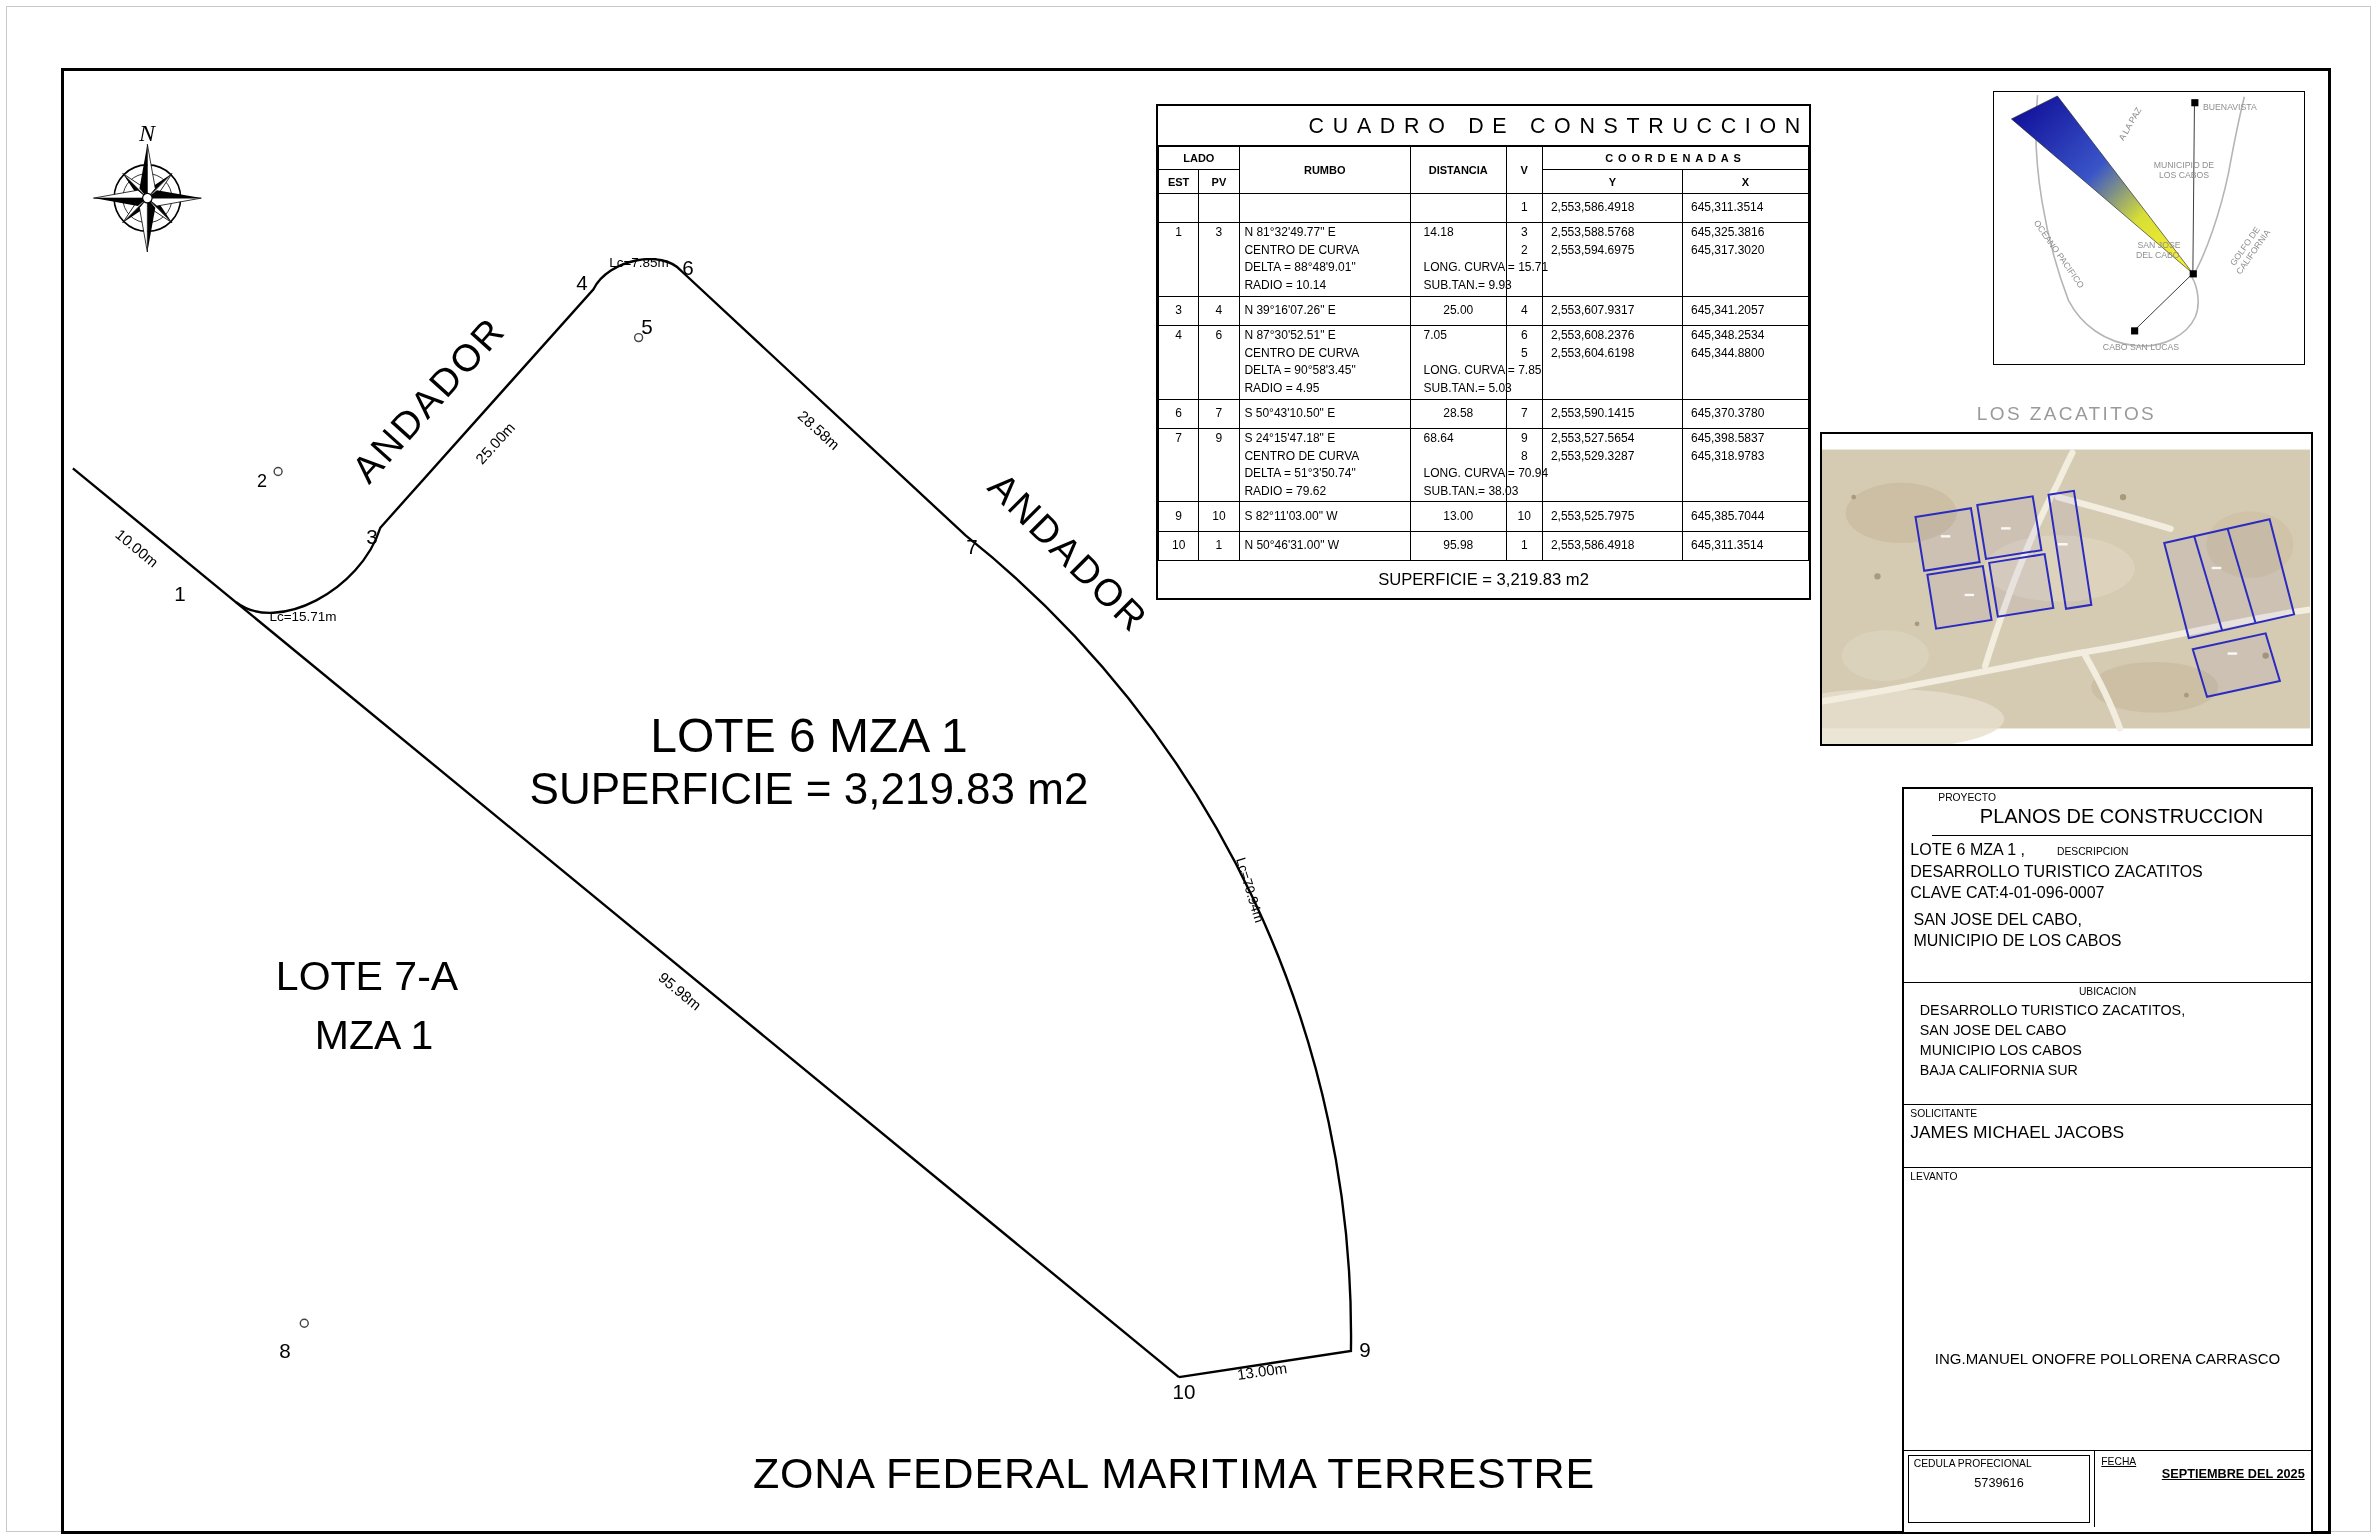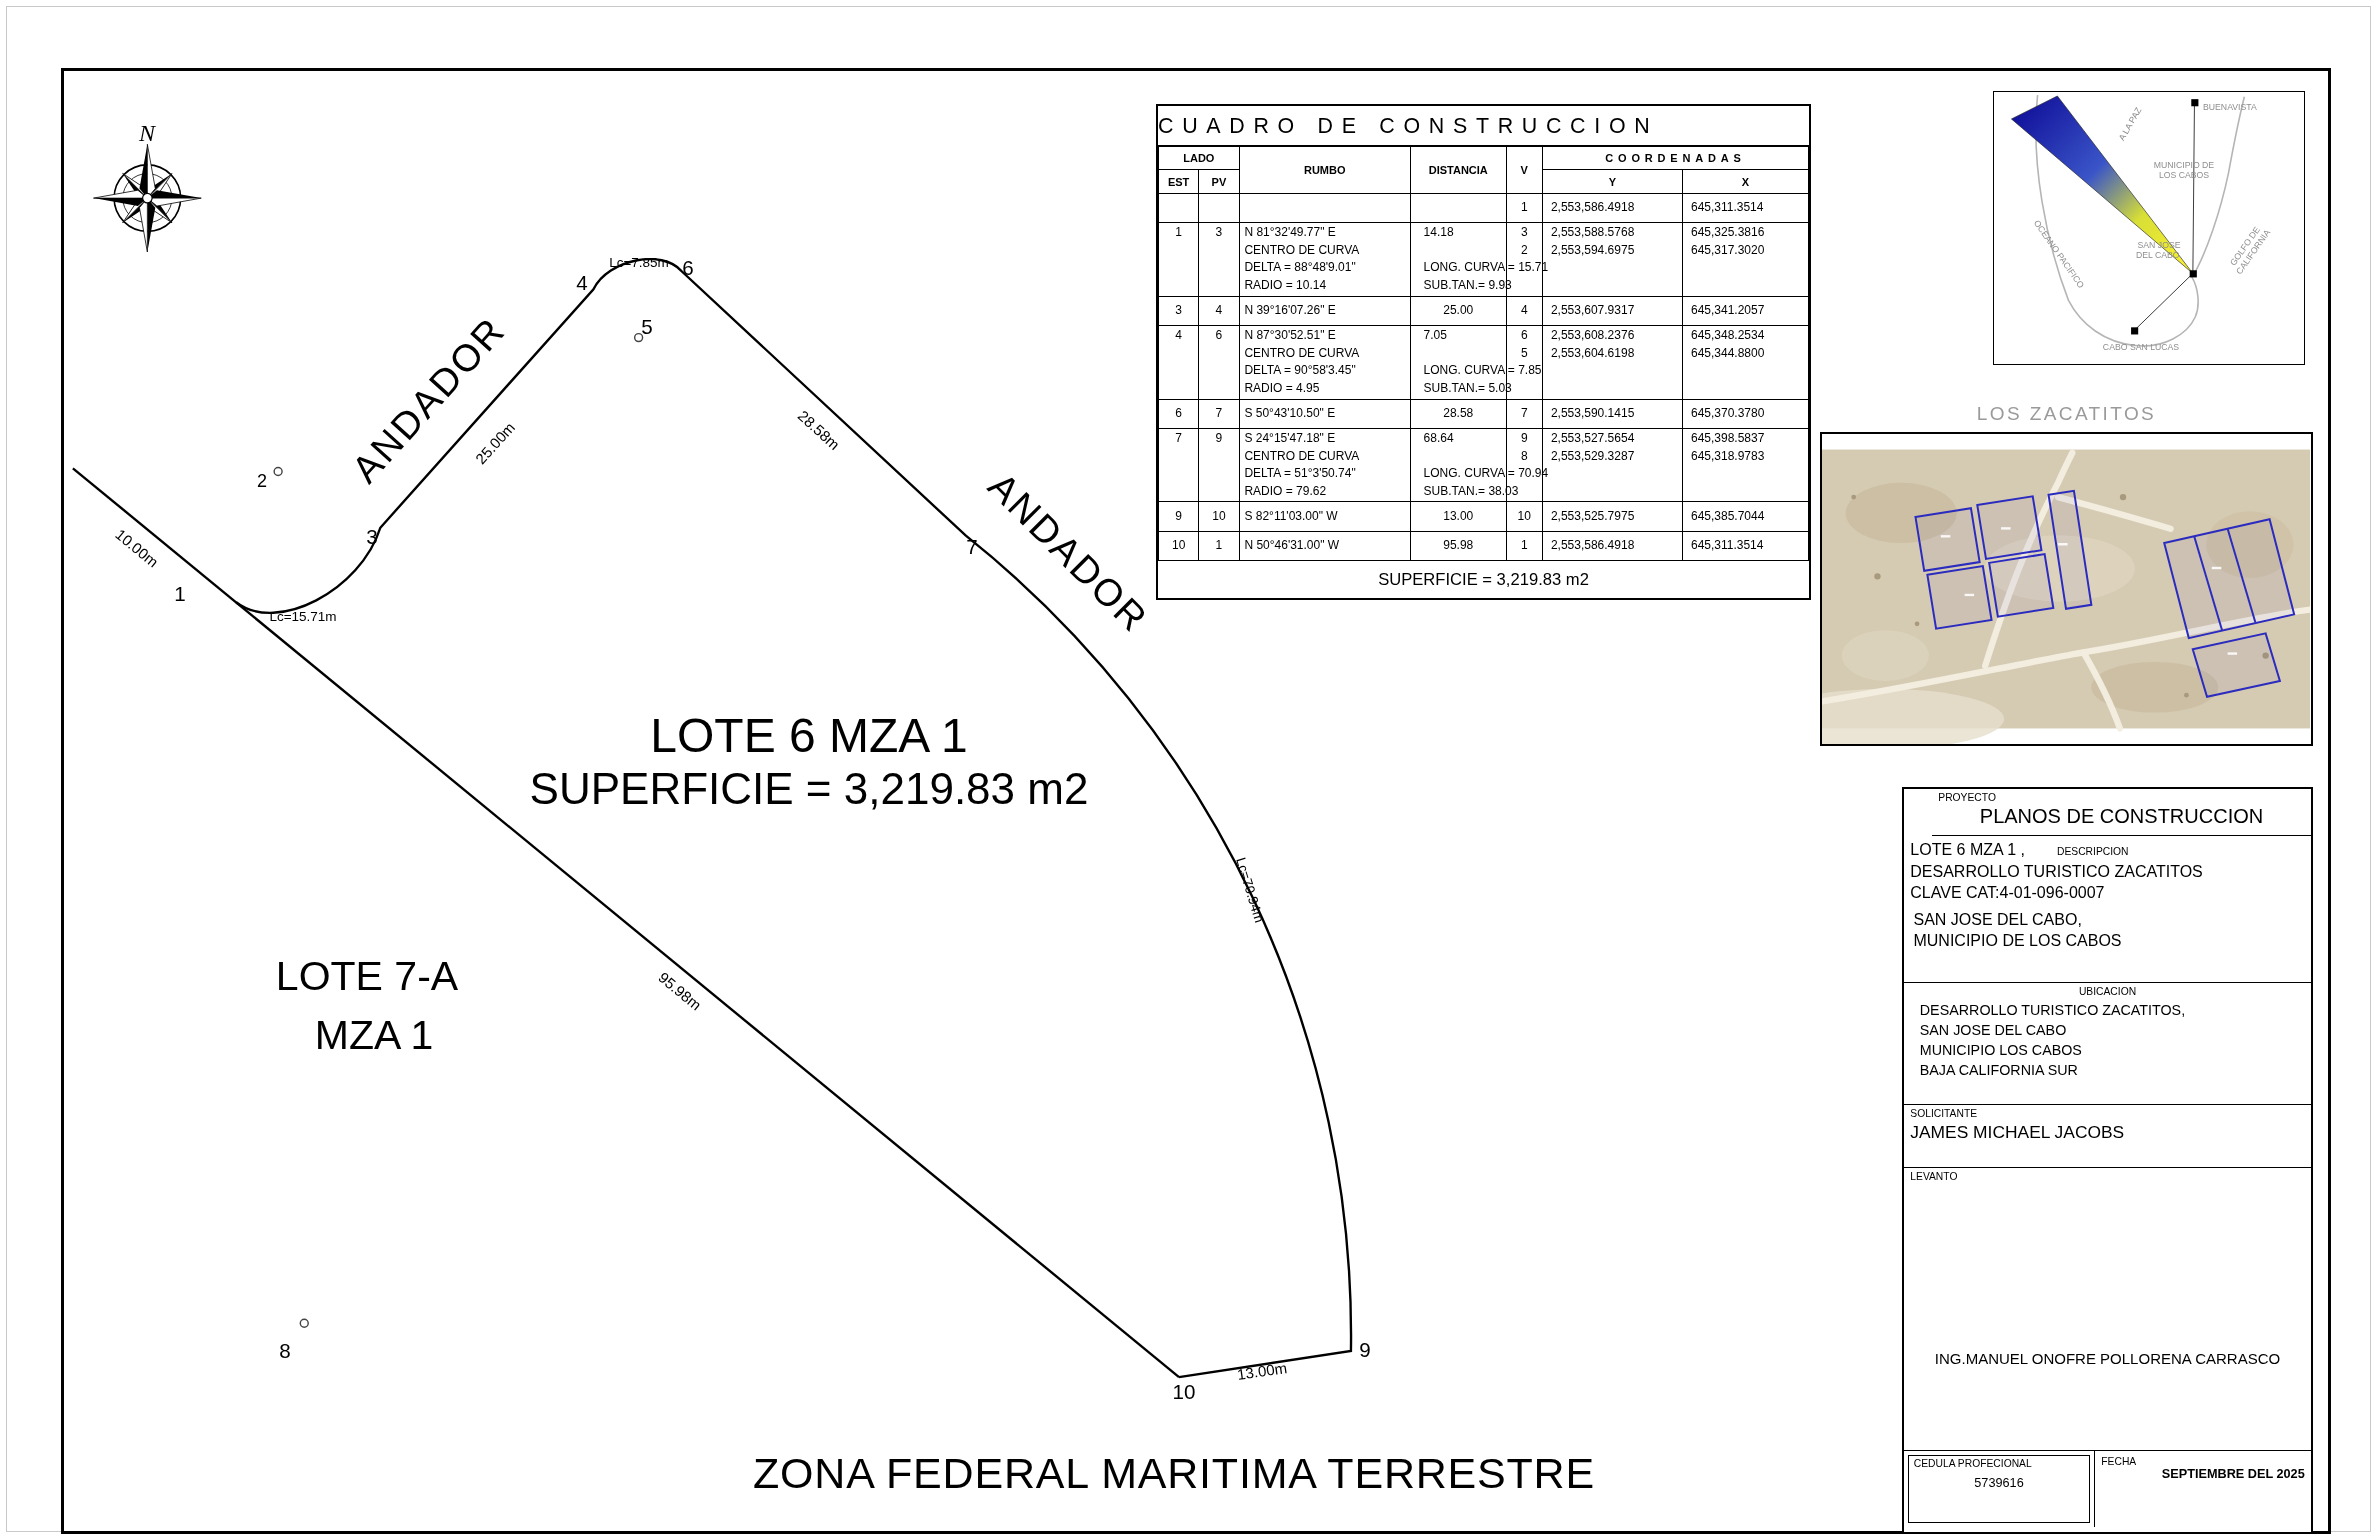--- a/index.html
+++ b/index.html
@@ -12,21 +12,21 @@
   .cc{fill:none;stroke:#444;stroke-width:1.8;}
   .lbl{position:absolute;white-space:nowrap;transform:translate(-50%,-50%);}
   .pl{font-size:20.6px;}
   .ms{font-size:15px;}
   .lc{font-size:13.5px;}
   .pre{white-space:pre;}
   .preline{white-space:pre-line;}
 
   
   .cuadro{position:absolute;left:1156px;top:104px;width:655px;border:2.4px solid #000;background:#fff;box-sizing:border-box;display:flex;flex-direction:column;}
-  .ct-title{text-align:left;font-size:21.4px;letter-spacing:8.7px;padding:8px 0 6.3px 0;border-bottom:1.6px solid #000;}
+  .ct-title{text-align:right;font-size:21.4px;letter-spacing:8.7px;padding:8px 0 6.3px 0;border-bottom:1.6px solid #000;}
   table.ct{border-collapse:collapse;width:100%;font-size:12px;table-layout:fixed;}
   .ct th,.ct td{border:1.6px solid #000;padding:1.6px 3.2px;vertical-align:top;overflow:visible;}
   .ct th{font-weight:bold;font-size:11px;text-align:center;vertical-align:middle;height:19px;}
   .ct .sp{letter-spacing:4.8px;border-radius:10px;}
   .ct td{line-height:1.45;}
   .ct td.num{text-align:center;}
   .ct td.coord{text-align:left;padding-left:8px;white-space:pre;margin-left:37px;}
   .ct td.rmb{text-align:left;padding-left:4.8px;white-space:pre;}
   .ct td.dcv{text-align:left;padding-left:12.7px;white-space:pre;}
   .ct tr.sr td{height:25px;vertical-align:middle;}
@@ -363,19 +363,19 @@
     <div class="tiny">LEVANTO</div>
     <div class="tb-center" style="position:absolute;left:0;right:0;bottom:83px;font-size:15px;">ING.MANUEL ONOFRE POLLORENA CARRASCO</div>
   </div>
   <div class="tb-sec" style="height:76px;padding:0;display:flex;">
     <div style="width:191px;border-right:1.6px solid #000;box-sizing:border-box;padding:4px;">
       <div style="border:1.6px solid #000;height:100%;box-sizing:border-box;padding:2.4px 4.8px;">
         <div class="tiny">CEDULA PROFECIONAL</div>
         <div class="tb-center" style="font-size:12.7px;margin-top:6.3px;">5739616</div>
       </div>
     </div>
-    <div style="flex:1;padding:4.8px 6.3px;display:flex;align-items:flex-start;gap:11px;">
+    <div style="flex:1;padding:4.8px 6.3px;display:flex;align-items:flex-start;gap:11px;text-decoration:underline;">
       <span class="tiny">FECHA</span>
       <span style="font-size:12.7px;font-weight:bold;margin-top:11px;margin-left:auto;">SEPTIEMBRE DEL 2025</span>
     </div>
   </div>
 </div>
 
 
 </body></html>

